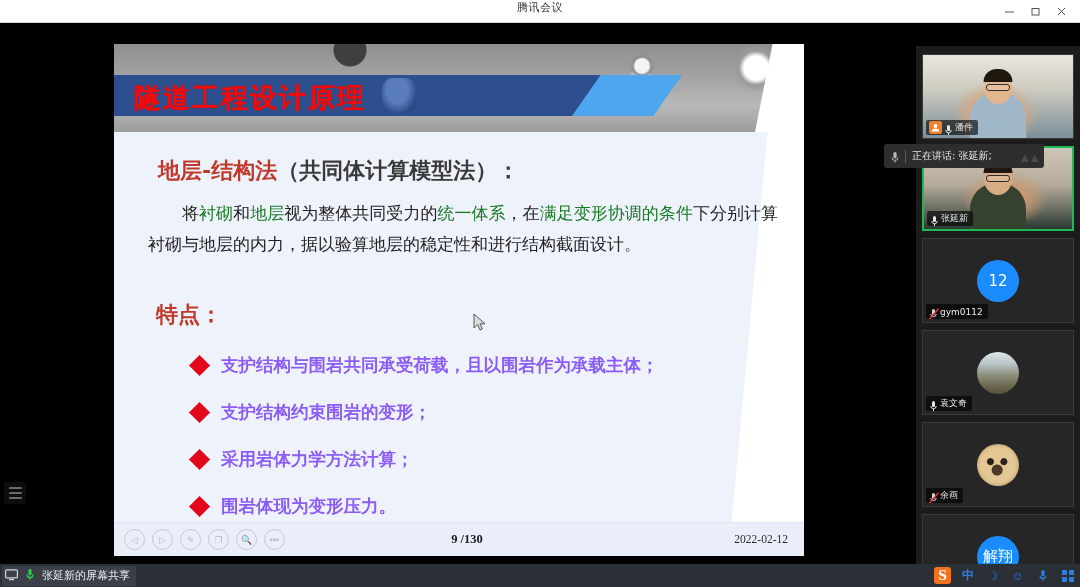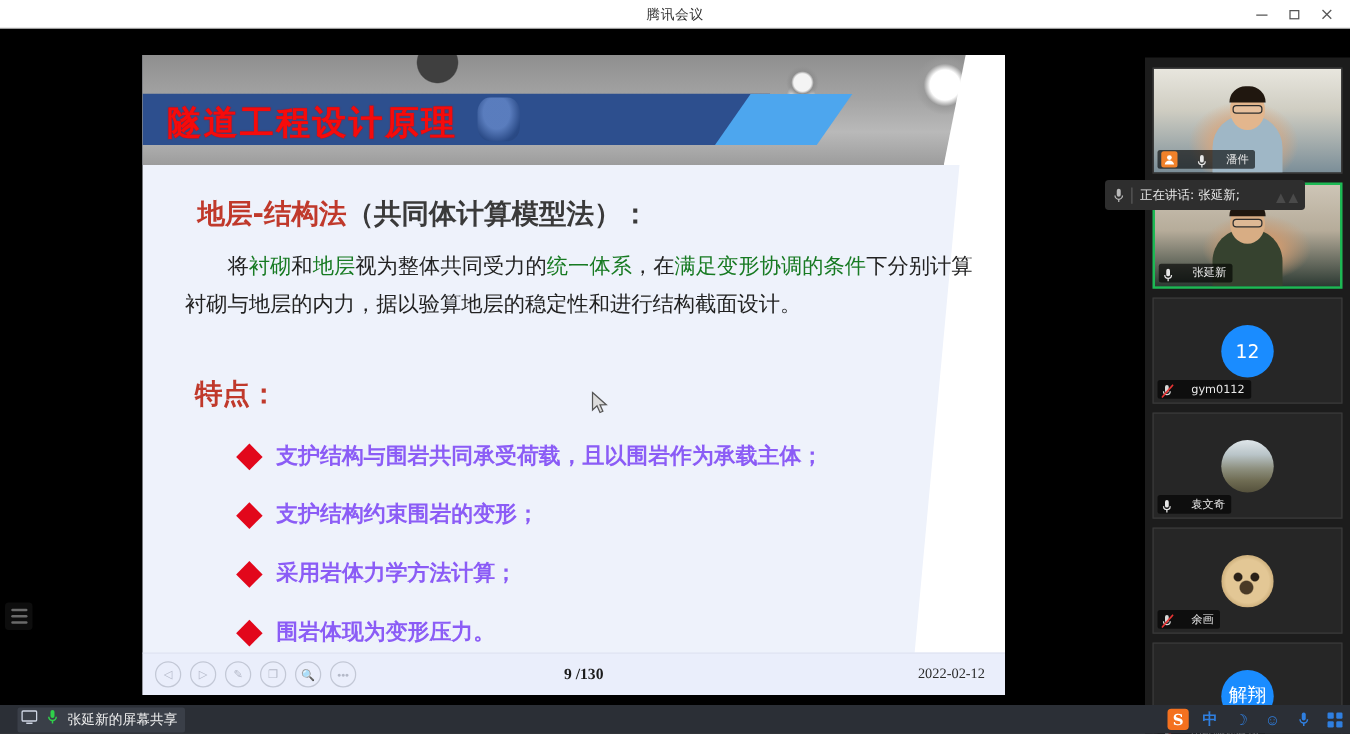--- a/index.html
+++ b/index.html
@@ -7,21 +7,21 @@
   body {
     background:#000;
     font-family:"Liberation Sans","DejaVu Sans",sans-serif;
     position:relative;
   }
 
   
   #titlebar{
     position:absolute; left:0; top:0; width:1080px; height:23px;
     background:#ffffff; border-bottom:1px solid #d8d8d8;
-    display:flex; align-items:center; justify-content:center;
+    display:flex; justify-content:center;
   }
   #titlebar .title{ font-size:11px; color:#333; letter-spacing:0.5px; }
   #wctrls{ position:absolute; right:6px; top:0; height:23px; display:flex; align-items:center; gap:0px;}
   #wctrls .wb{ width:26px; height:23px; display:flex; align-items:center; justify-content:center;
     font-size:11px; color:#444; }
   #wctrls .wb svg{ display:block; }
 
   
   #stage{ position:absolute; left:0; top:23px; width:1080px; height:541px; background:#000; }
 
@@ -189,21 +189,21 @@
   .avatar.dog{
     background:
       radial-gradient(circle at 32% 42%, #2a2118 0 3px, rgba(0,0,0,0) 4px),
       radial-gradient(circle at 64% 42%, #2a2118 0 3px, rgba(0,0,0,0) 4px),
       radial-gradient(circle at 48% 62%, #4a3a26 0 5px, rgba(0,0,0,0) 6px),
       radial-gradient(ellipse at 50% 50%, #e3c795 0 58%, #cbad79 72%, #f2efe6 100%);
   }
   .namebar{
     position:absolute; left:3px; bottom:3px; height:15px;
     background:rgba(0,0,0,.62); border-radius:2px;
-    display:flex; align-items:center; padding:0 5px 0 3px; gap:15px;
+    display:flex; align-items:center; padding:0 5px 0 3px; gap:2px;
     max-width:140px;
   }
   .namebar .nm{ font-size:9px; color:#e9e9e9; white-space:nowrap; font-family:"DejaVu Sans",sans-serif; }
   .hostbadge{
     width:13px; height:13px; background:#f0812a; border-radius:2px;
     display:flex; align-items:center; justify-content:center; flex:0 0 auto;
   }
   .micico{ width:9px; height:12px; position:relative; flex:0 0 auto; }
 
   
@@ -216,21 +216,21 @@
   #speaking .txt{ font-size:10px; color:#e6e6e6; font-family:"DejaVu Sans",sans-serif; white-space:nowrap;}
   #speaking .logo{ position:absolute; right:6px; top:6px; color:#4a4a4a; font-size:13px; letter-spacing:-3px;}
 
   
   #taskbar{
     position:absolute; left:0; bottom:0; width:1080px; height:23px;
     background:#2b2f36; display:flex; align-items:center;
   }
   #tb-item{
     display:flex; align-items:center; gap:7px; height:20px;
-    padding:0 6px 0 3px; background:#3a3f48; margin-left:14px; border-radius:2px;
+    padding:0 6px 0 3px; background:#3a3f48; margin-left:2px; border-radius:2px;
   }
   #tb-item .tbtxt{ font-size:11px; color:#f0f0f0; white-space:nowrap; font-family:"DejaVu Sans",sans-serif;}
   #tray{ position:absolute; right:4px; top:0; height:23px; display:flex; align-items:center; gap:9px; }
   .tray-i{ display:flex; align-items:center; justify-content:center; width:16px; height:23px; color:#cfd6e4; font-size:12px;}
   .tray-i.sogou{
     width:17px; height:17px; background:#f4711f; border-radius:3px; color:#fff;
     font-weight:bold; font-size:12px; font-family:"DejaVu Serif",serif;
   }
   .tray-i.cn{ color:#2f7fe0; font-size:12px; font-weight:bold; }
   .tray-i.blue{ color:#2f7fe0; }

